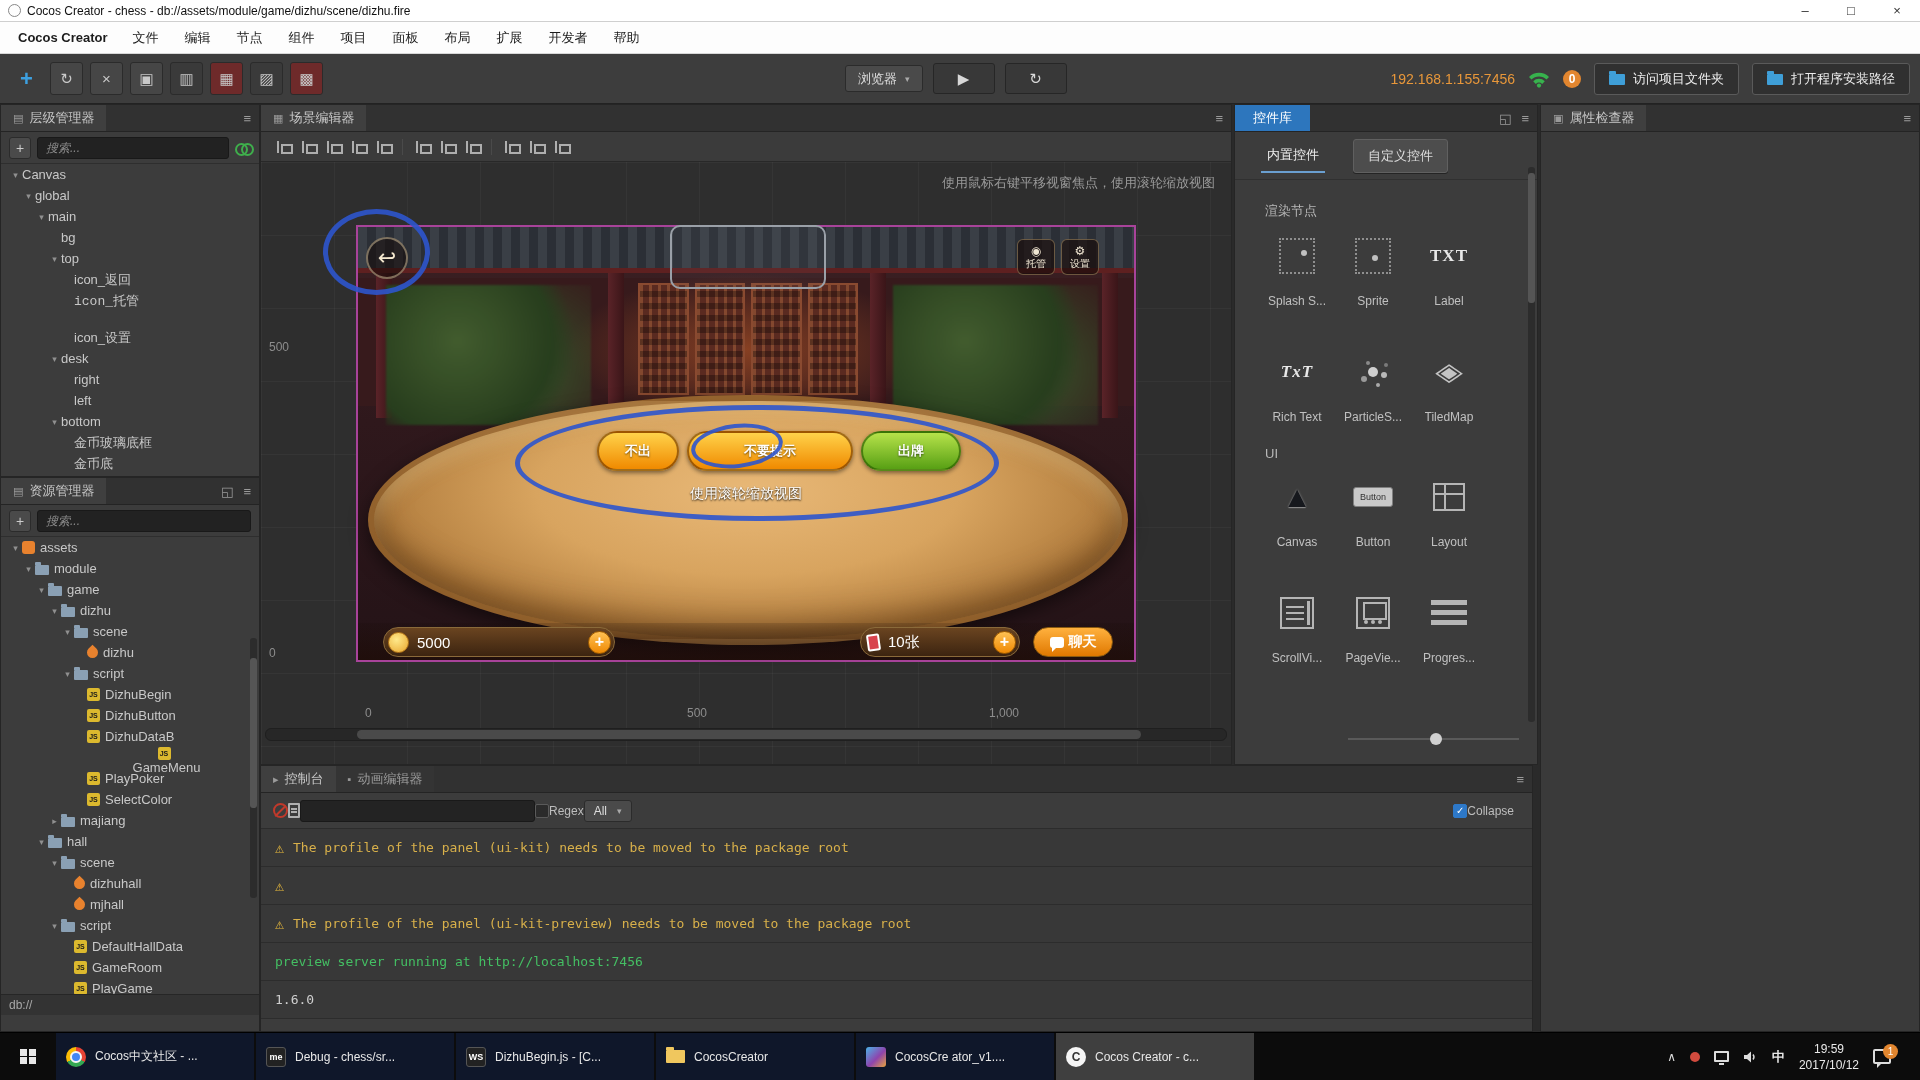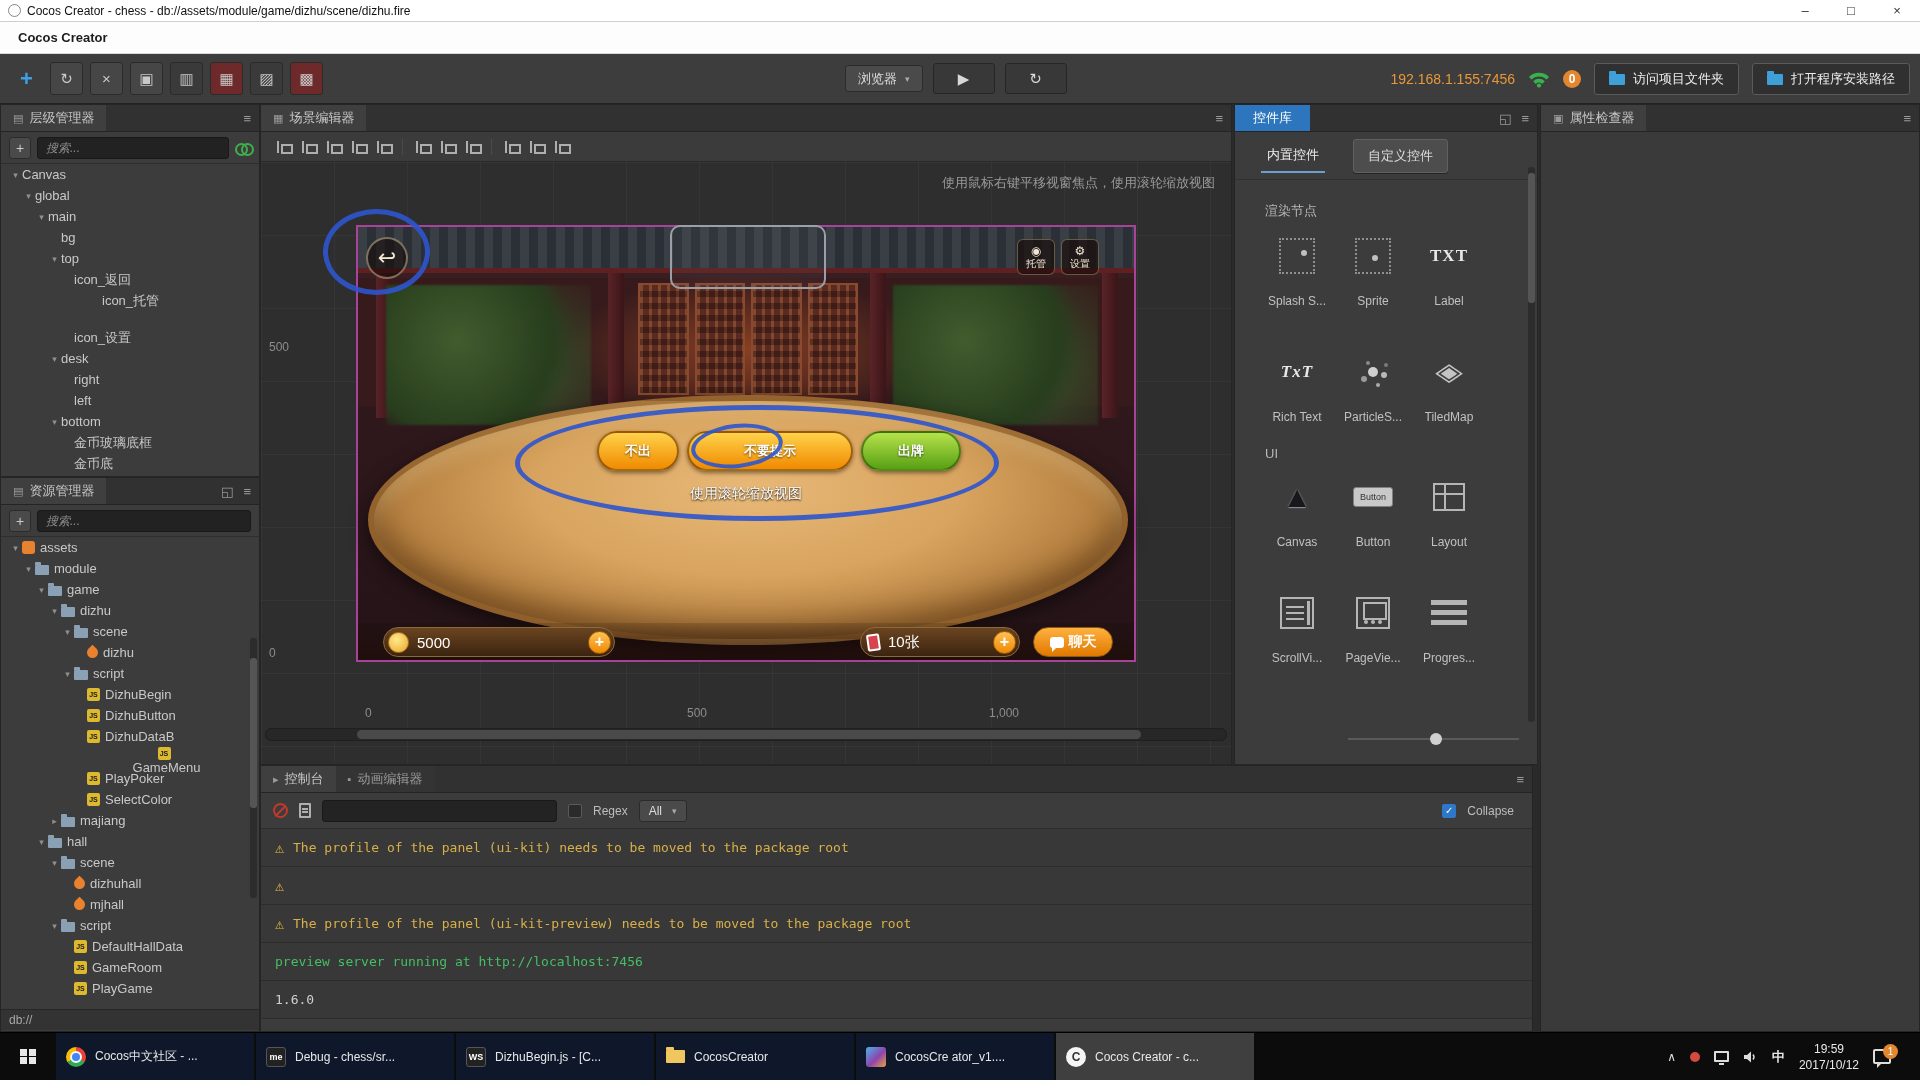--- a/index.html
+++ b/index.html
@@ -63,21 +63,21 @@
 .tree-row{height:21px;display:flex;align-items:center;}
 .caret{width:13px;flex:none;text-align:center;font-size:9px;color:#909090;}
 .tree-label{white-space:nowrap;}
 .t-ic{flex:none;margin-right:5px;}
 .t-ic-folder{width:14px;height:10px;background:#8aa0b4;border-radius:1px;position:relative;margin-top:2px;}
 .t-ic-folder::before{content:"";position:absolute;top:-3px;left:0;width:6px;height:3px;background:#8aa0b4;border-radius:1px 1px 0 0;}
 .t-ic-fire{width:11px;height:11px;background:#e8822e;border-radius:0 50% 50% 50%;transform:rotate(45deg);}
 .t-ic-js{width:13px;height:13px;background:#dcb92e;border-radius:2px;color:#1a1a1a;font-size:7px;font-weight:bold;
   display:flex;align-items:center;justify-content:center;}
 .t-ic-assets{width:13px;height:13px;background:#e8822e;border-radius:3px;}
-.assets-footer{position:absolute;left:0;right:0;bottom:1px;height:21px;background:#333;border-top:1px solid #262626;
+.assets-footer{position:absolute;left:0;right:0;bottom:16px;height:21px;background:#333;border-top:1px solid #262626;
   color:#a8a8a8;font-size:12px;display:flex;align-items:center;padding-left:8px;}
 .v-scroll{position:absolute;right:2px;width:7px;background:#2c2c2c;border-radius:3px;}
 .v-thumb{position:absolute;left:0;width:7px;background:#555;border-radius:3px;}
 
 
 #scene{left:260px;top:104px;width:972px;height:661px;background:#303030;}
 .scene-tools{height:30px;background:#3b3b3b;border-bottom:1px solid #282828;display:flex;align-items:center;gap:5px;padding:0 12px;}
 .al-ic{width:20px;height:18px;position:relative;flex:none;border-radius:2px;}
 .al-ic::before{content:"";position:absolute;left:4px;top:3px;width:2px;height:12px;background:#aeaeae;}
 .al-ic::after{content:"";position:absolute;left:8px;top:6px;width:8px;height:6px;border:2px solid #aeaeae;}
@@ -178,21 +178,21 @@
   background:#b5b5b5;box-shadow:-7px 0 #b5b5b5,7px 0 #b5b5b5;}
 .wic-progress{width:36px;height:26px;background:repeating-linear-gradient(#b5b5b5 0 5px,transparent 5px 10px);}
 .w-slider{position:absolute;left:113px;top:633px;width:171px;height:2px;background:#5a5a5a;}
 .w-slider-dot{position:absolute;left:82px;top:-5px;width:12px;height:12px;border-radius:50%;background:#d0d0d0;}
 
 
 #inspector{left:1540px;top:104px;width:380px;height:928px;background:#3a3a3a;}
 
 
 #console{left:260px;top:765px;width:1273px;height:267px;}
-.console-toolbar{height:36px;display:flex;align-items:center;gap:11px;padding:0 12px;border-bottom:1px solid #2c2c2c;}
+.console-toolbar{height:36px;display:flex;align-items:center;padding:0 12px;border-bottom:1px solid #2c2c2c;}
 .ic-ban{width:15px;height:15px;border:2px solid #c0392b;border-radius:50%;position:relative;flex:none;}
 .ic-ban::after{content:"";position:absolute;left:-2px;top:5px;width:15px;height:2px;background:#c0392b;transform:rotate(-45deg);}
 .ic-doc{width:12px;height:15px;border:2px solid #b0b0b0;border-radius:1px;position:relative;flex:none;}
 .ic-doc::after{content:"";position:absolute;left:1px;top:3px;width:6px;height:1.5px;background:#b0b0b0;box-shadow:0 3px 0 #b0b0b0;}
 .console-input{width:235px;height:22px;background:#232323;border:1px solid #191919;border-radius:3px;color:#ddd;padding:0 8px;font-size:12px;}
 .checkbox{width:14px;height:14px;background:#2b2b2b;border:1px solid #5a5a5a;border-radius:2px;flex:none;}
 .checkbox-checked{background:#2d78c8;border-color:#2d78c8;color:#fff;font-size:10px;display:flex;align-items:center;justify-content:center;}
 .console-label{color:#bdbdbd;font-size:12px;}
 .console-select{height:22px;background:#4a4a4a;border:1px solid #2b2b2b;border-radius:3px;padding:0 9px;font-size:12px;color:#ddd;
   display:flex;align-items:center;gap:10px;}
@@ -251,20 +251,32 @@
     <span class="tb-title">Cocos Creator - chess - db://assets/module/game/dizhu/scene/dizhu.fire</span>
     <div class="tb-btns">
       <span class="tb-btn">–</span>
       <span class="tb-btn">□</span>
       <span class="tb-btn">×</span>
     </div>
   </div>
 
   <div id="menubar">
     <span class="menu-brand">Cocos Creator</span>
+    <span id="menu-items" style="display:flex;height:100%;">
+        <span class="menu-item">文件</span>
+        <span class="menu-item">编辑</span>
+        <span class="menu-item">节点</span>
+        <span class="menu-item">组件</span>
+        <span class="menu-item">项目</span>
+        <span class="menu-item">面板</span>
+        <span class="menu-item">布局</span>
+        <span class="menu-item">扩展</span>
+        <span class="menu-item">开发者</span>
+        <span class="menu-item">帮助</span>
+      </span>
   </div>
 
   <div id="toolbar">
     <div class="tool-left">
       <span class="tbtn tbtn-add">+</span>
       <span class="tbtn">↻</span>
       <span class="tbtn">×</span>
       <span class="tbtn">▣</span>
       <span class="tbtn tbtn-dark">▥</span>
       <span class="tbtn tbtn-red">▦</span>
@@ -333,21 +345,21 @@
           <span class="tree-label">bg</span>
         </div>
         <div class="tree-row" style="padding-left: 47px;">
           <span class="caret">▾</span>
           <span class="tree-label">top</span>
         </div>
         <div class="tree-row" style="padding-left: 60px;">
           <span class="caret"></span>
           <span class="tree-label">icon_返回</span>
         </div>
-        <div class="tree-row" style="padding-left: 88px;">
+        <div class="tree-row" style="padding-left: 60px; font-family: Liberation Mono, monospace;">
           <span class="caret"></span>
           <span class="tree-label">icon_托管</span>
         </div>
         <div class="tree-row" style="padding-left: 60px; margin-top: 16px;">
           <span class="caret"></span>
           <span class="tree-label">icon_设置</span>
         </div>
         <div class="tree-row" style="padding-left: 47px;">
           <span class="caret">▾</span>
           <span class="tree-label">desk</span>

